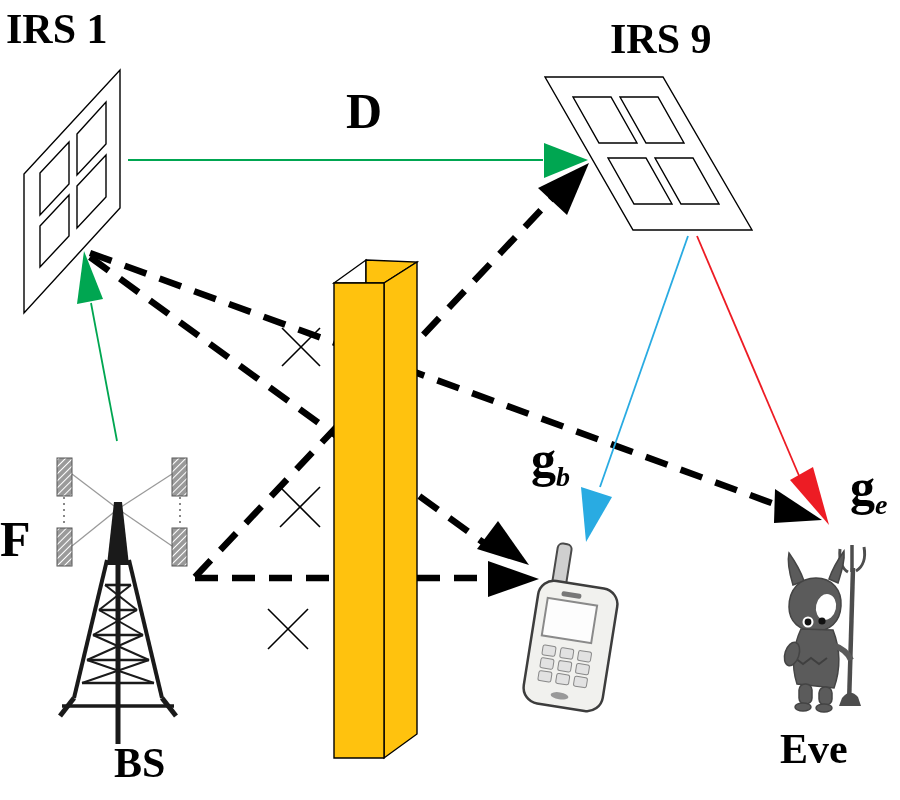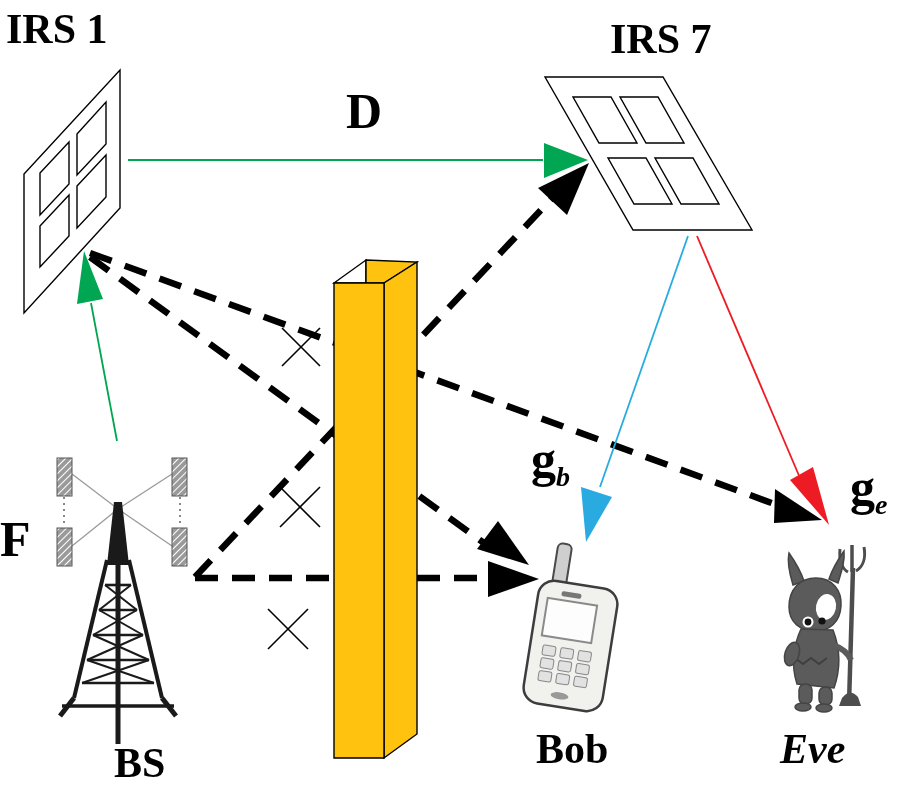--- a/index.html
+++ b/index.html
@@ -181,22 +181,21 @@
     <ellipse cx="792" cy="654" rx="7" ry="12" fill="#5b5b5b" stroke="#444444" stroke-width="1.5" transform="rotate(18 792 654)"></ellipse>
     <path d="M833,645 C842,648 848,653 851,660" stroke="#5b5b5b" stroke-width="6" fill="none"></path>
     <rect x="799" y="684" width="13" height="20" rx="6" fill="#5b5b5b" stroke="#444444" stroke-width="1.5"></rect>
     <rect x="819" y="687" width="13" height="18" rx="6" fill="#5b5b5b" stroke="#444444" stroke-width="1.5"></rect>
     <ellipse cx="803" cy="707" rx="8" ry="4" fill="#5b5b5b" stroke="#444444" stroke-width="1.5"></ellipse>
     <ellipse cx="824" cy="708" rx="8" ry="4" fill="#5b5b5b" stroke="#444444" stroke-width="1.5"></ellipse>
   </g>
 </svg>
 
 <div class="lbl lbl-lg" style="left:6px;top:8px;">IRS 1</div>
-<div class="lbl lbl-lg" style="left:610px;top:18px;">IRS 7</div>
+<div class="lbl lbl-lg" style="left:610px;top:18px;">IRS 9</div>
 <div class="lbl lbl-xl" style="left:346px;top:86px;">D</div>
 <div class="lbl lbl-xl" style="left:0px;top:514px;">F</div>
 <div class="lbl" style="left:531px;top:434px;font-size:50px;"><span>g</span><span class="sub">b</span></div>
 <div class="lbl" style="left:850px;top:462px;font-size:50px;"><span>g</span><span class="sub">e</span></div>
-<div class="lbl lbl-lg" style="left:536px;top:728px;">Bob</div>
-<div class="lbl lbl-lg" style="left:780px;top:728px;font-style:italic;">Eve</div>
+<div class="lbl lbl-lg" style="left:780px;top:728px;">Eve</div>
 <div class="lbl lbl-lg" style="left:92px;top:742px;margin-left:22px;">BS</div>
 
 </div>
 
 </body></html>

